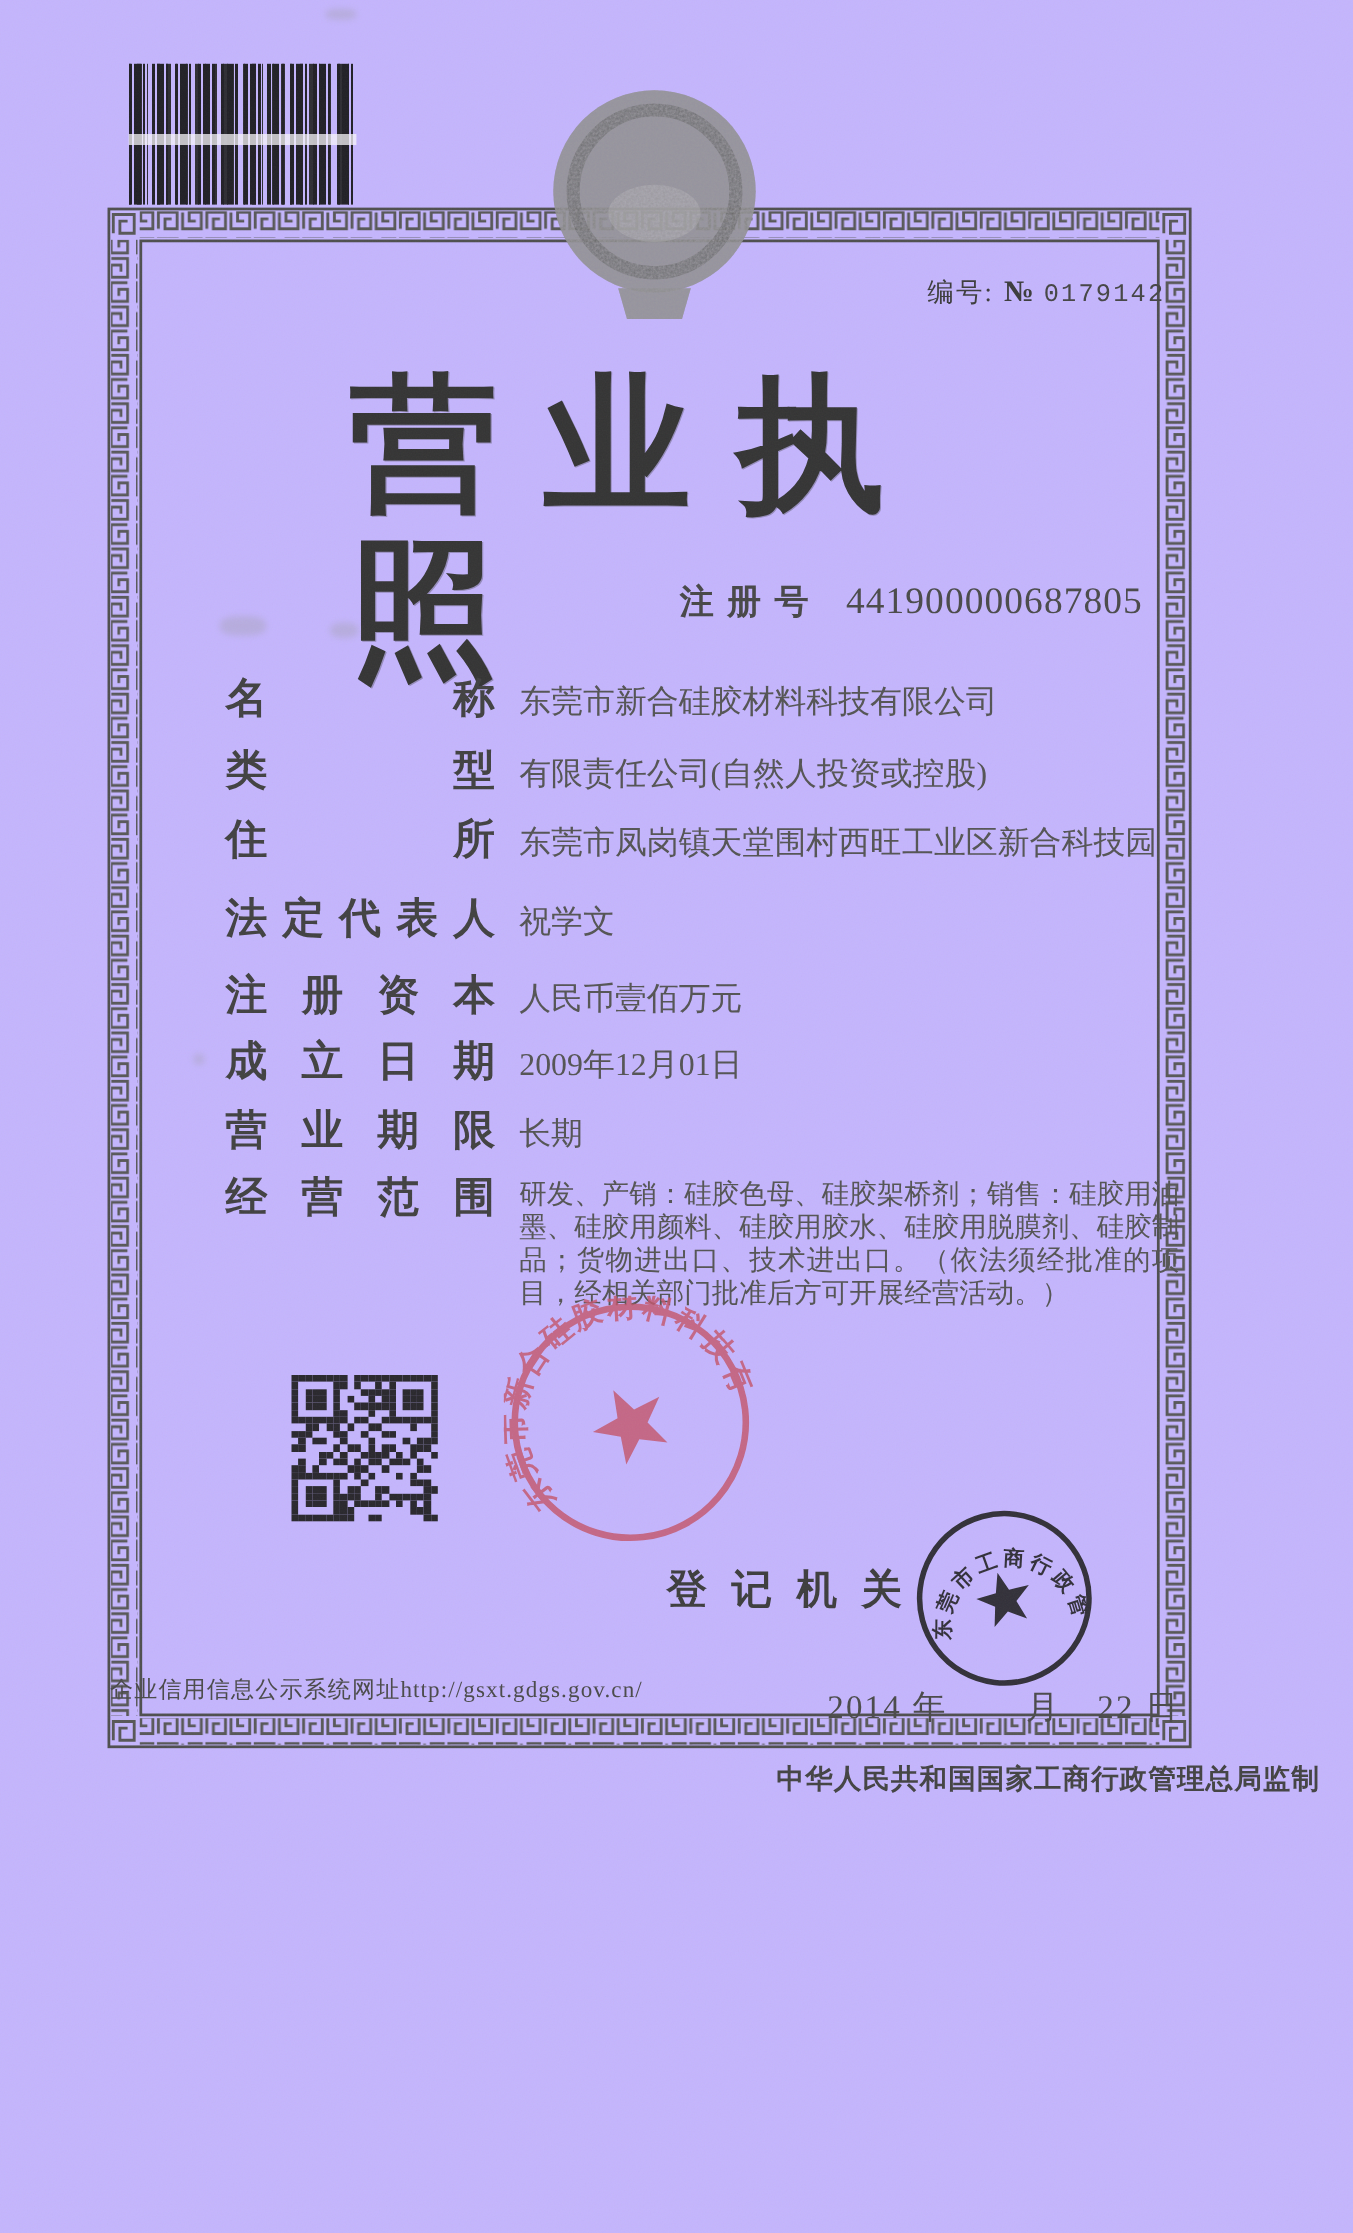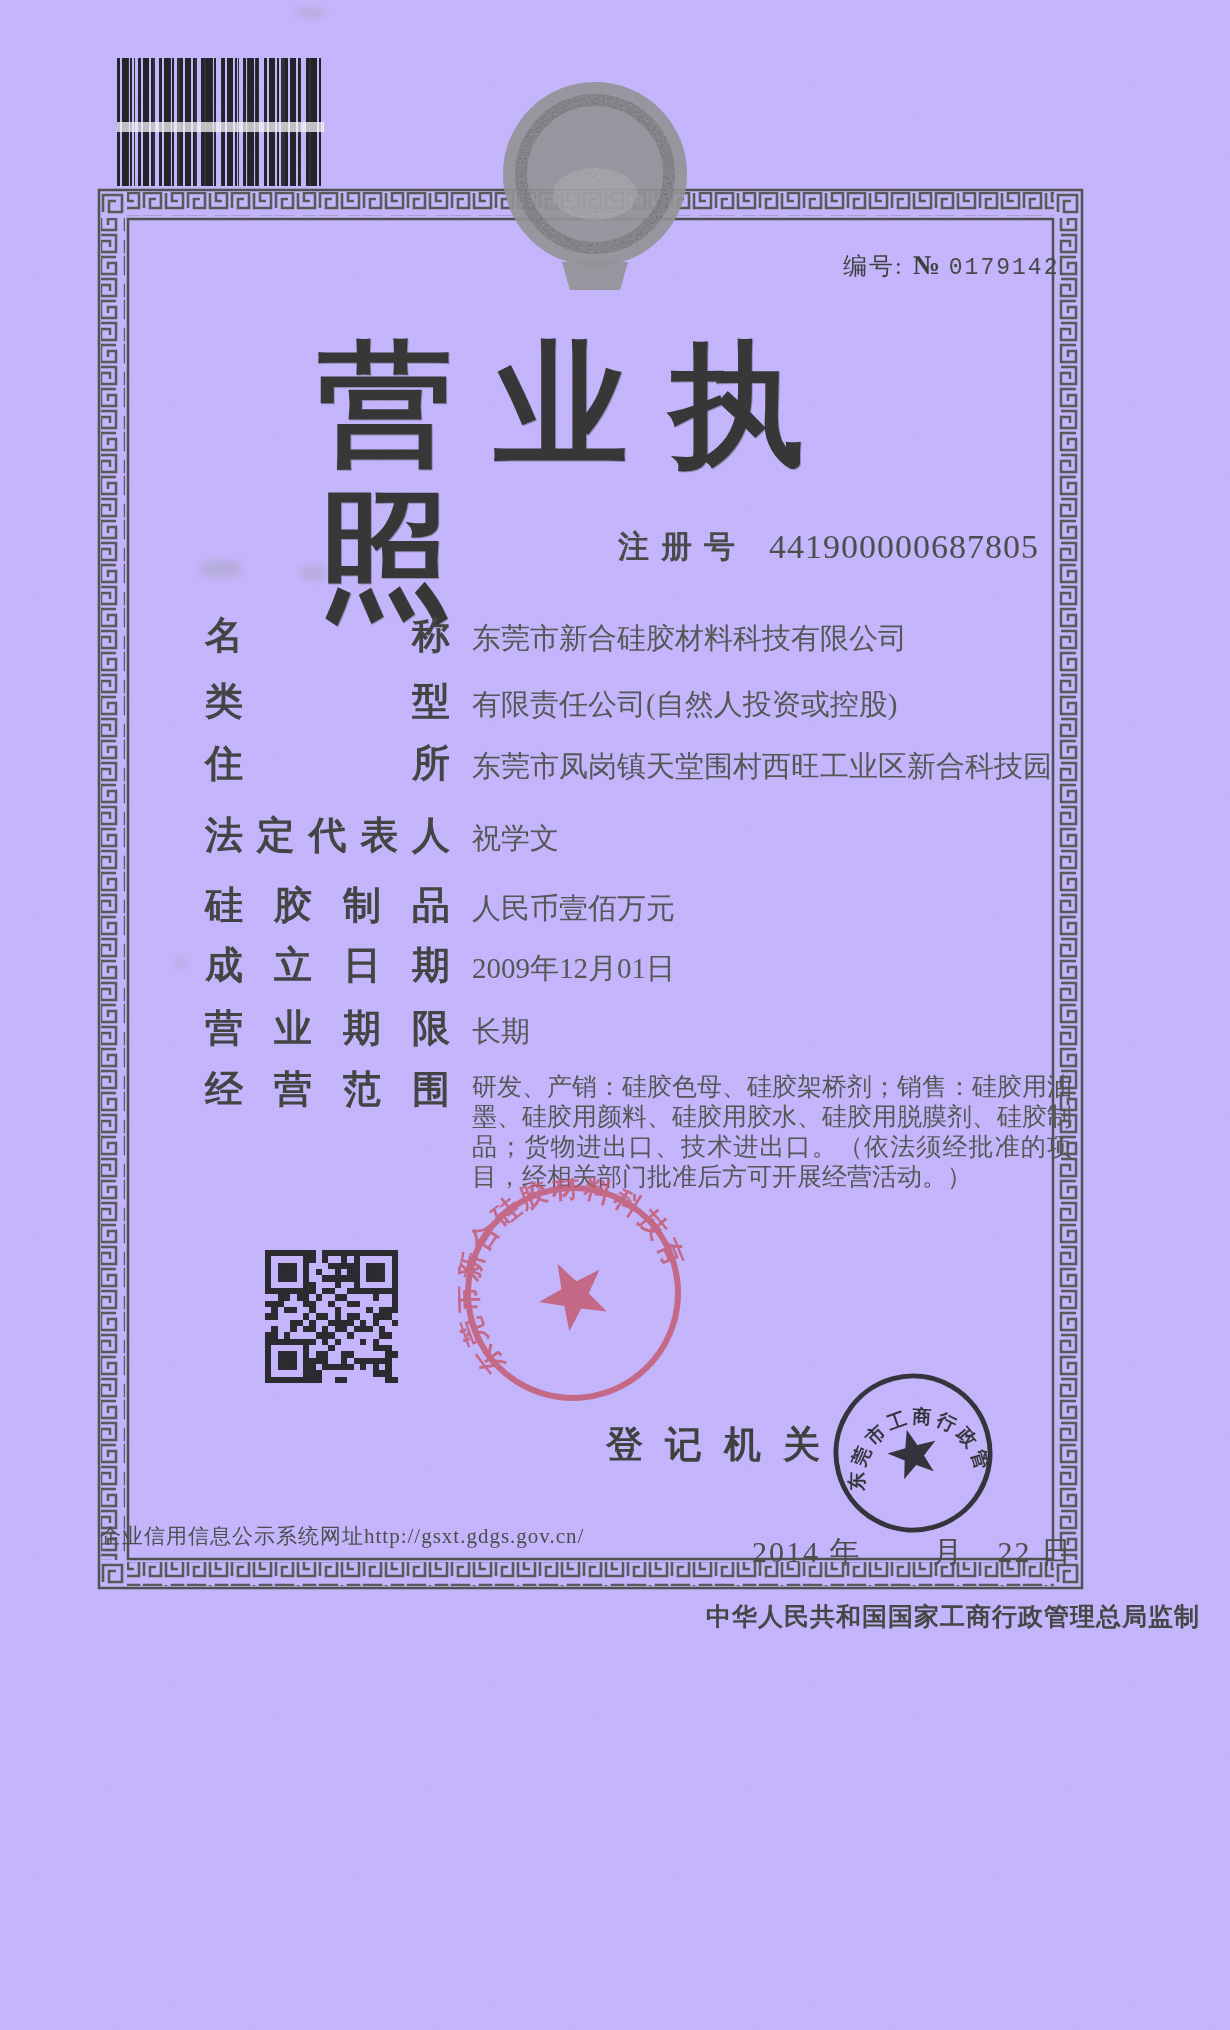--- a/index.html
+++ b/index.html
@@ -135,21 +135,21 @@
   </div>
   <div class="field-row" style="top:740px">
     <div class="field-label">住所</div>
     <div class="field-value">东莞市凤岗镇天堂围村西旺工业区新合科技园</div>
   </div>
   <div class="field-row" style="top:812px">
     <div class="field-label">法定代表人</div>
     <div class="field-value">祝学文</div>
   </div>
   <div class="field-row" style="top:882px">
-    <div class="field-label">硅胶制品</div>
+    <div class="field-label">注册资本</div>
     <div class="field-value">人民币壹佰万元</div>
   </div>
   <div class="field-row" style="top:942px">
     <div class="field-label">成立日期</div>
     <div class="field-value">2009年12月01日</div>
   </div>
   <div class="field-row" style="top:1005px">
     <div class="field-label">营业期限</div>
     <div class="field-value">长期</div>
   </div>

